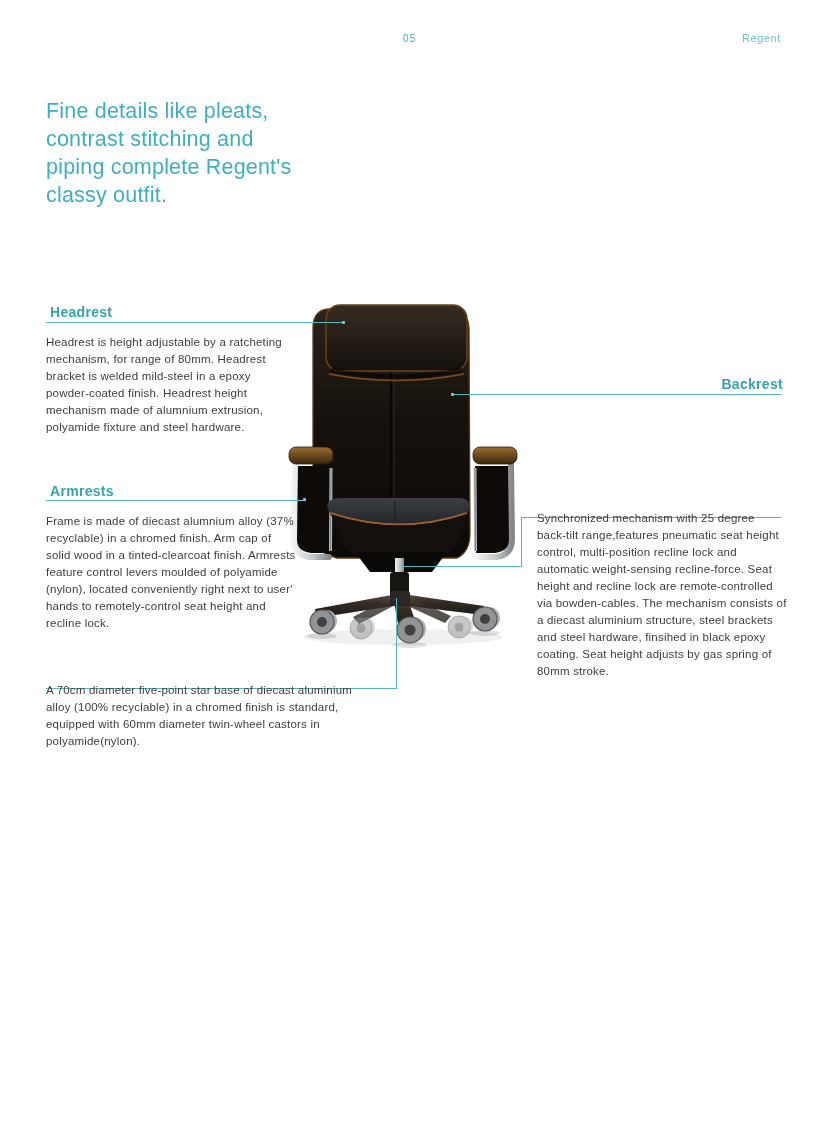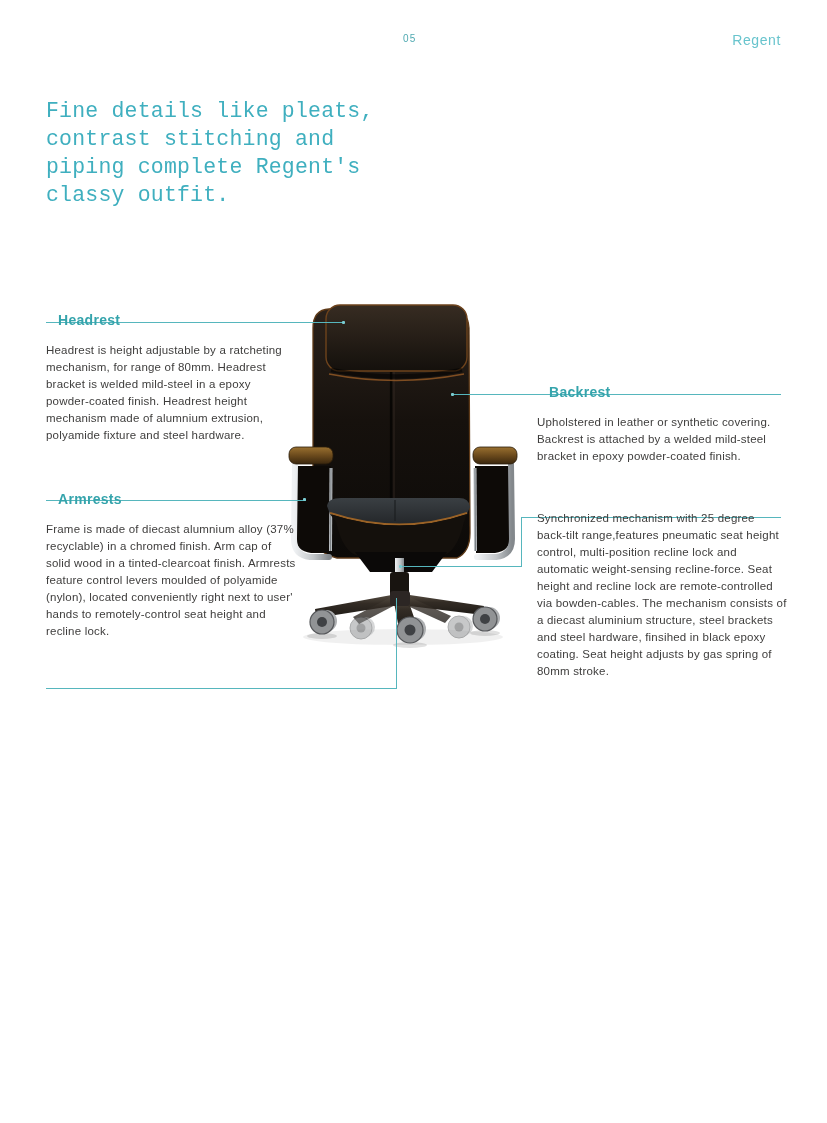--- a/index.html
+++ b/index.html
@@ -6,40 +6,40 @@
   .page {
     position:relative; width:827px; height:1088px; background:#ffffff;
     font-family:"Liberation Sans", sans-serif; overflow:hidden; margin:0 auto;
   }
   .pagenum {
     position:absolute; left:403px; top:33px;
     font-size:10px; letter-spacing:1.2px; color:#4fa9b1;
   }
   .brand {
     position:absolute; right:46px; top:32px; text-align:center;
-    font-size:14px; letter-spacing:0.6px; color:#68c4cd;padding-left:20px;
+    font-size:11px; letter-spacing:0.6px; color:#68c4cd;padding-left:20px;
   }
   .headline {
     position:absolute; left:46px; top:97px; width:330px;
     font-size:21.5px; line-height:28px; color:#3fafbf;
-    letter-spacing:0.2px; white-space:pre-line;font-family:Liberation Mono, monospace;
+    letter-spacing:0.2px; white-space:pre-line;
   }
   .section { position:absolute; }
   .section h3 {
-    margin:12px; font-size:14px; font-weight:bold; color:#35a4ac;
+    margin:4px; font-size:14px; font-weight:bold; color:#35a4ac;
     letter-spacing:0.3px; line-height:15px;
   }
   .section .body {
     margin:14px 0 0 0; font-size:11.5px; line-height:17px;
     color:#3e3d3c; letter-spacing:0.2px;
   }
   #sec-headrest  { left:46px;  top:301px; width:250px; }
   #sec-armrest   { left:46px;  top:480px; width:250px; }
   #sec-base      { left:46px;  top:668px; width:322px; }
-  #sec-backrest  { left:537px; top:373px; width:250px; }
+  #sec-backrest  { left:537px; top:373px; width:250px;text-align:right; }
   #sec-mechanism { left:537px; top:496px; width:250px; }
 
   .tline { position:absolute; background:#56b6bd; }
   .tdot  { position:absolute; width:3px; height:3px; background:#7accd2; border-radius:1px; }
 
   #line-headrest   { left:46px;  top:322px; width:299px; height:1px; }
   #line-armrest    { left:46px;  top:500px; width:260px; height:1px; }
   #line-base-h     { left:46px;  top:688px; width:351px; height:1px; }
   #line-base-v     { left:396px; top:598px; width:1px;  height:91px; }
   #line-backrest   { left:452px; top:394px; width:329px; height:1px; }
@@ -189,24 +189,24 @@
     <h3>Headrest</h3>
     <div class="body">Headrest is height adjustable by a ratcheting mechanism, for range of 80mm. Headrest bracket is welded mild-steel in a epoxy powder-coated finish. Headrest height mechanism made of alumnium extrusion, polyamide fixture and steel hardware.</div>
   </div>
 
   <div class="section" id="sec-armrest">
     <h3>Armrests</h3>
     <div class="body">Frame is made of diecast alumnium alloy (37% recyclable) in a chromed finish. Arm cap of solid wood in a tinted-clearcoat finish. Armrests feature control levers moulded of polyamide (nylon), located conveniently right next to user' hands to remotely-control seat height and recline lock.</div>
   </div>
 
   <div class="section" id="sec-base">
+    <div class="body">A 70cm diameter five-point star base of diecast aluminium alloy (100% recyclable) in a chromed finish is standard, equipped with 60mm diameter twin-wheel castors in polyamide(nylon).</div>
   </div>
 
   <div class="section" id="sec-backrest">
     <h3>Backrest</h3>
-    <div class="body">Upholstered in leather or synthetic covering. Backrest is attached by a welded mild-steel bracket in epoxy powder-coated finish.</div>
   </div>
 
   <div class="section" id="sec-mechanism">
     <div class="body">Synchronized mechanism with 25 degree back-tilt range,features  pneumatic seat height control, multi-position recline lock and automatic weight-sensing recline-force. Seat height and recline lock are remote-controlled via bowden-cables. The mechanism consists of a diecast aluminium structure, steel brackets and steel hardware, finsihed in black epoxy coating. Seat height adjusts by gas spring of 80mm stroke.</div>
   </div>
 
 </div>
 
 </body></html>

